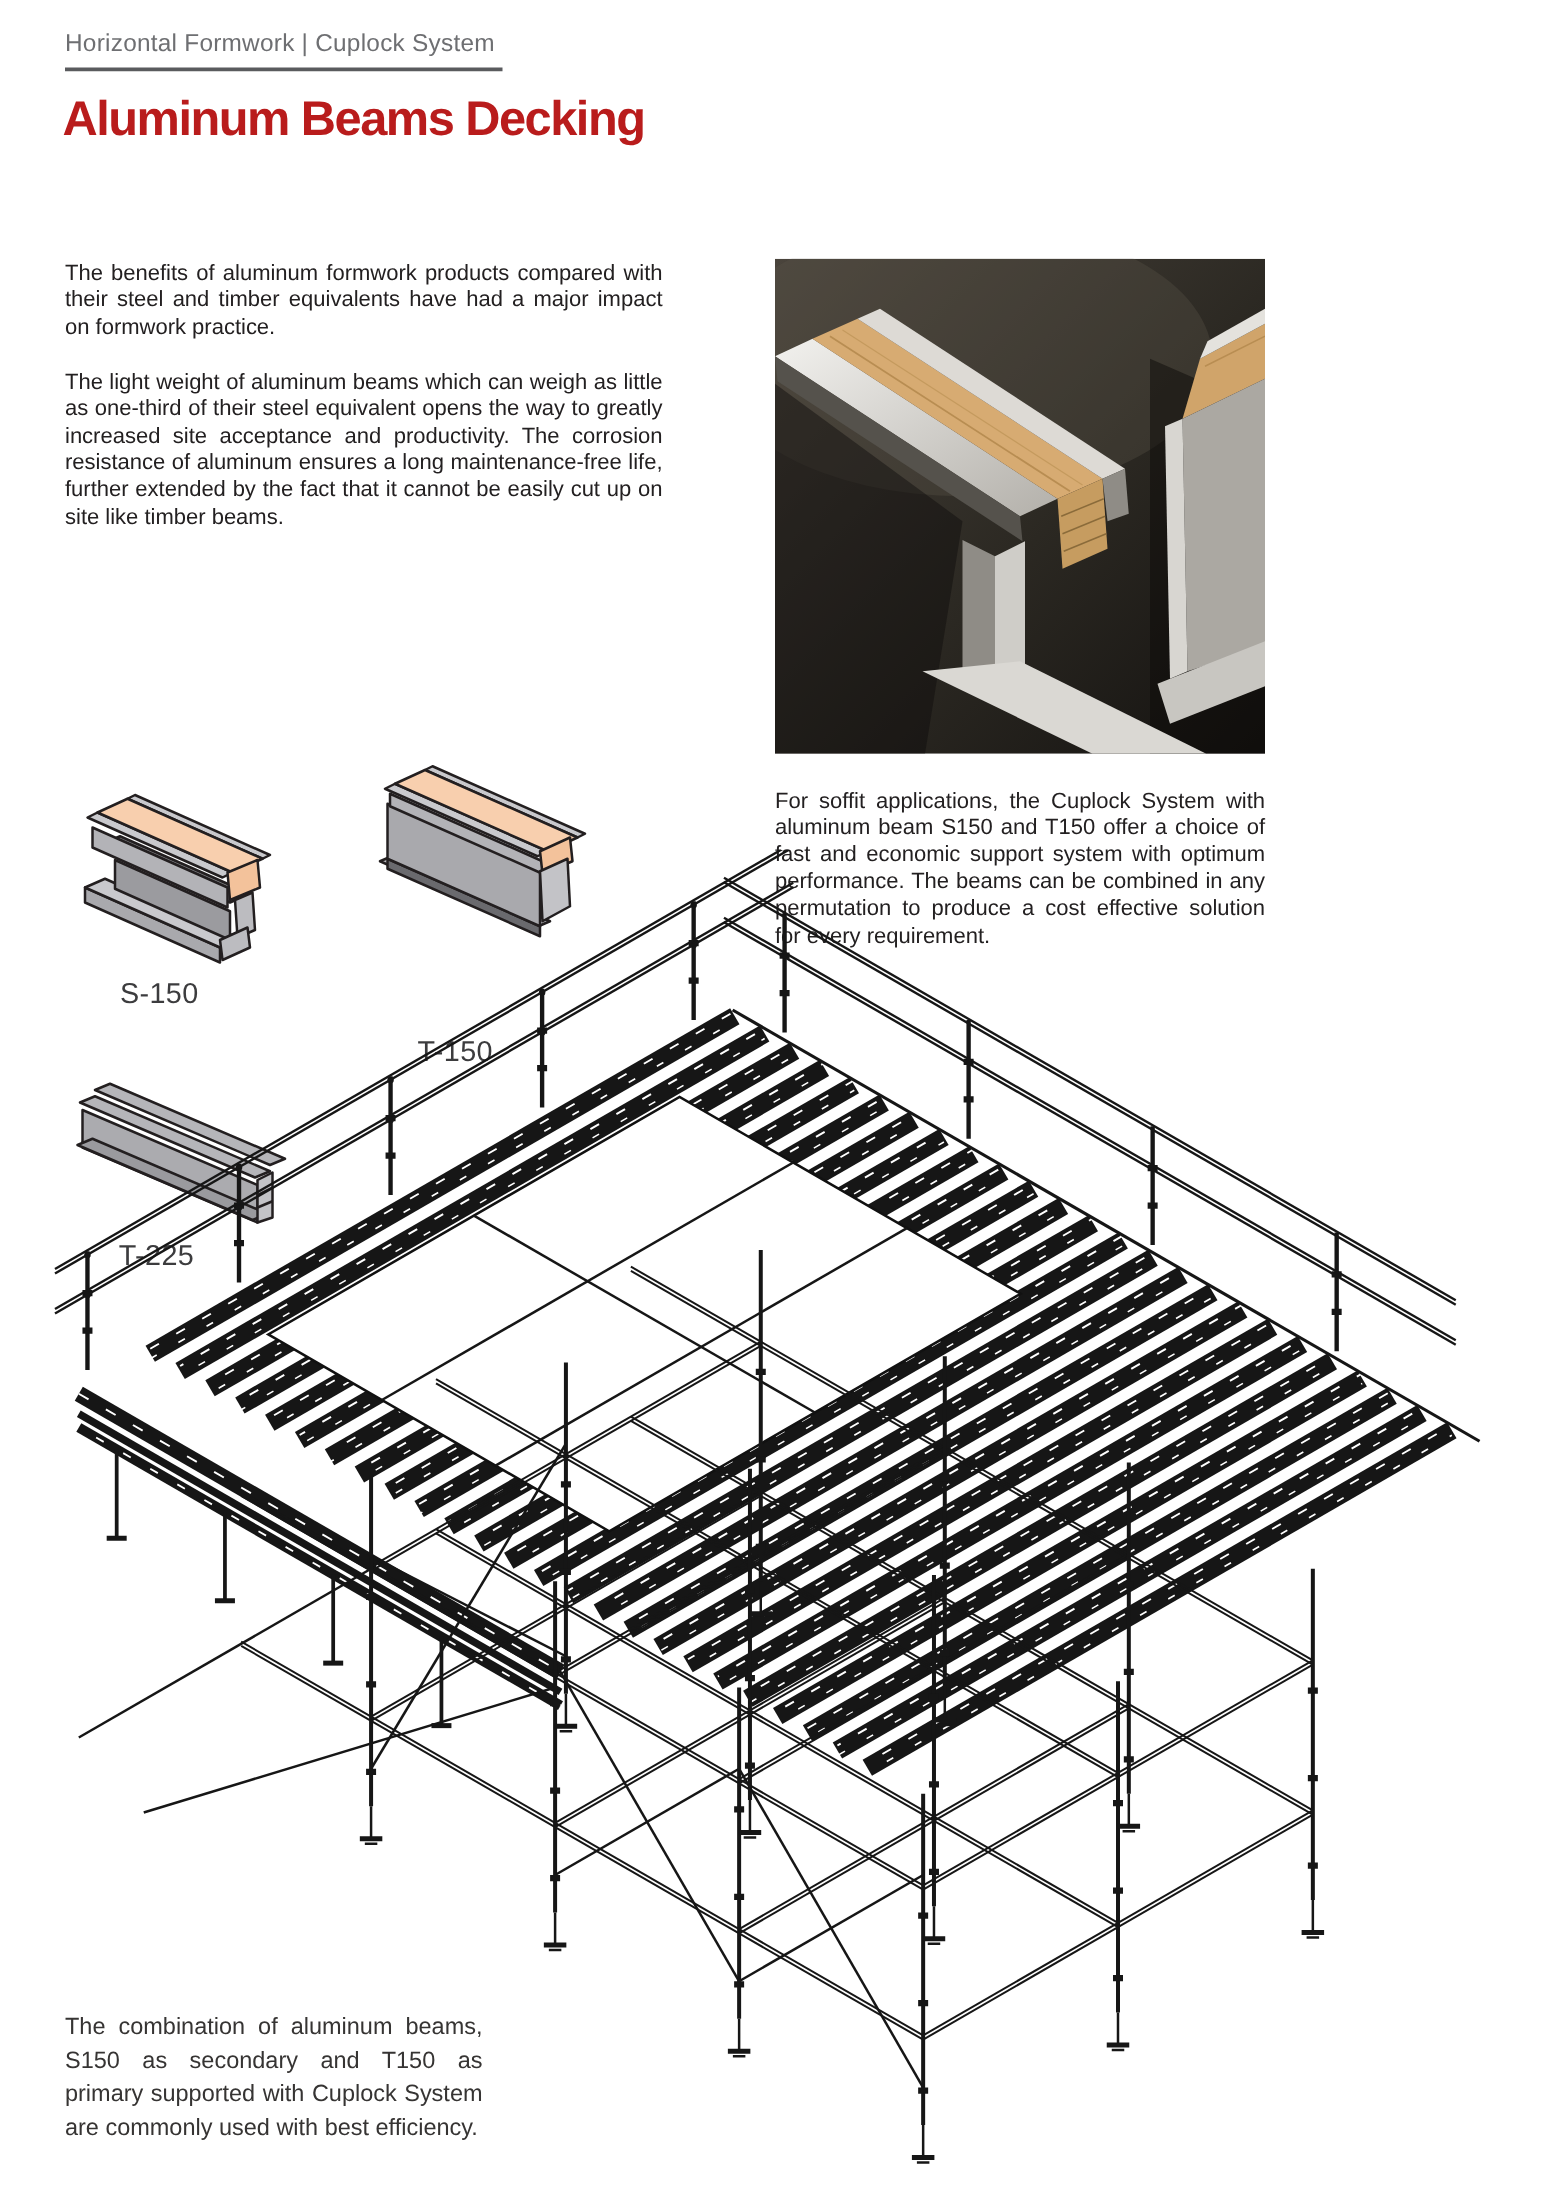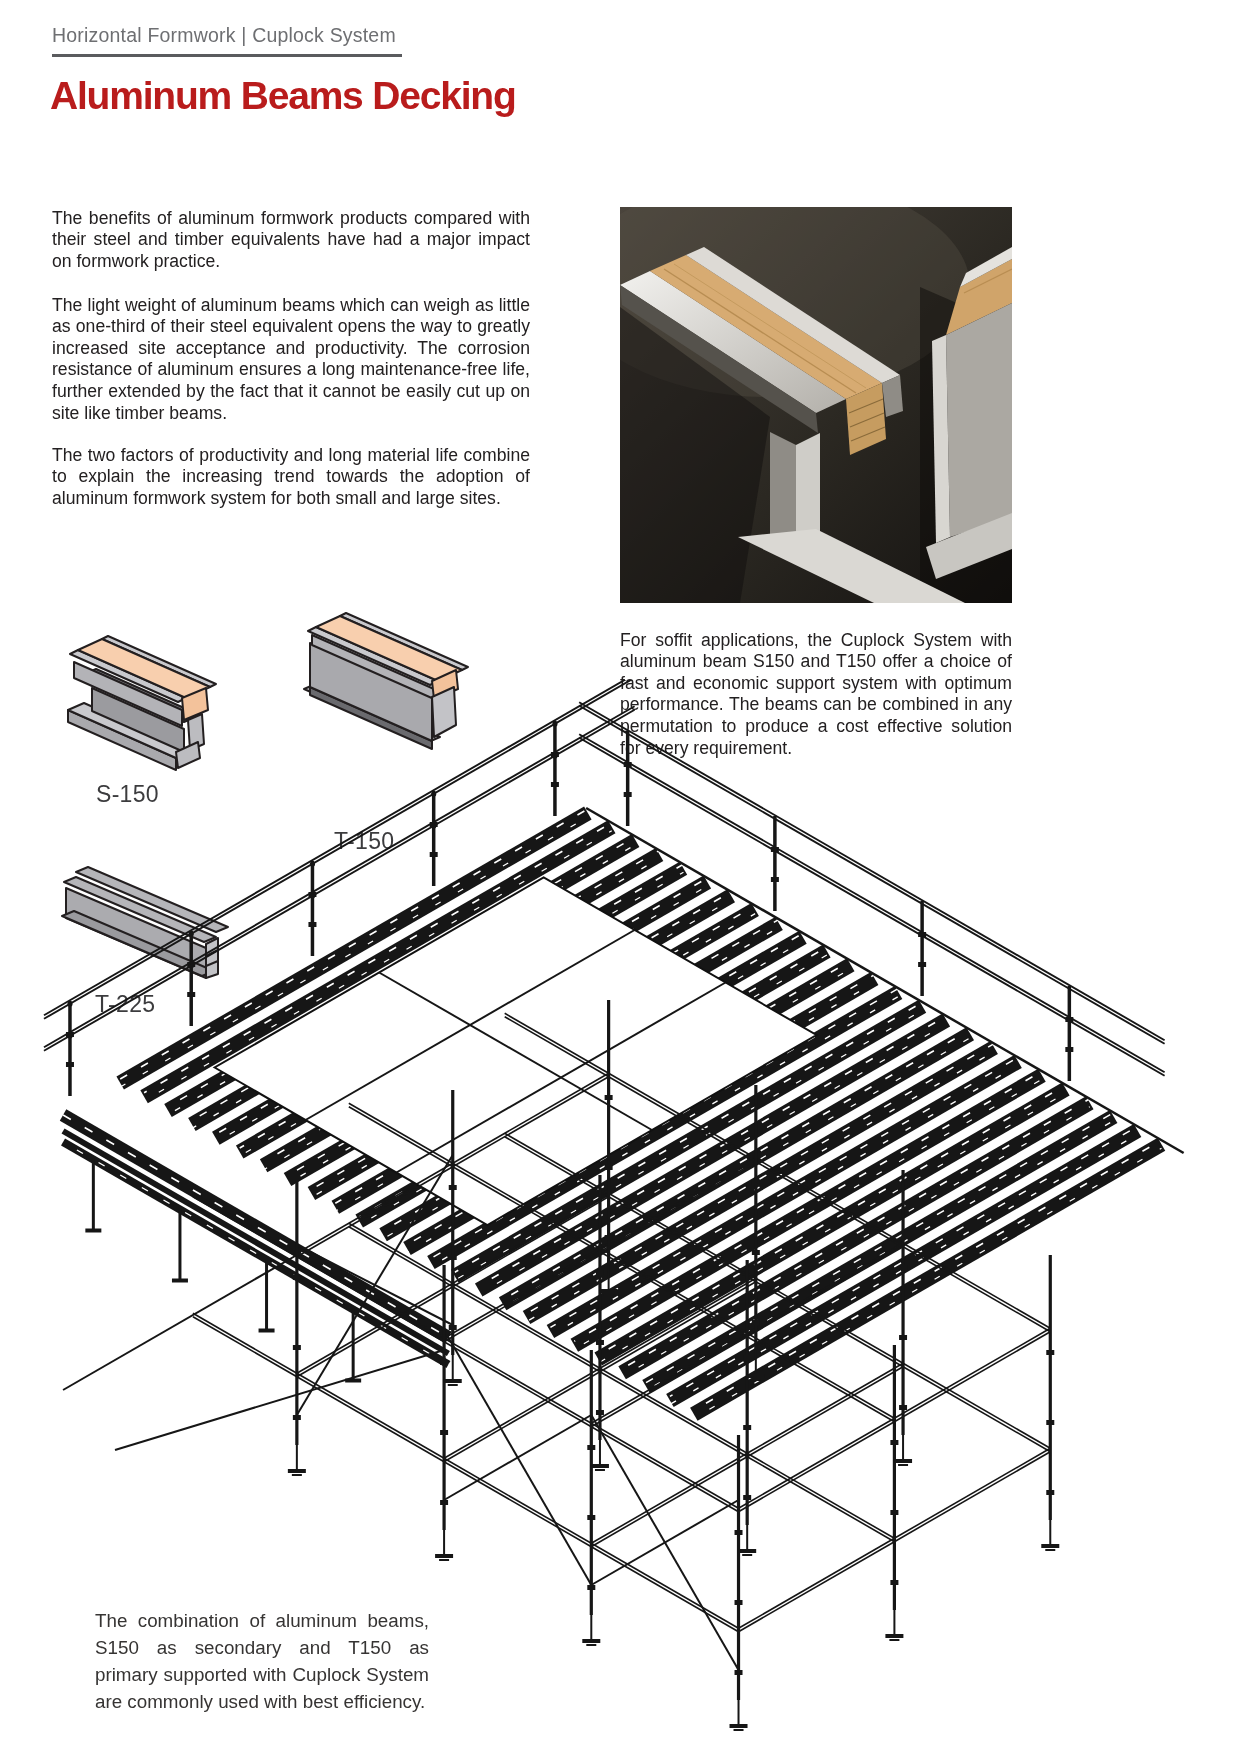--- a/index.html
+++ b/index.html
@@ -10,35 +10,34 @@
   .rule{left:52px;top:54px;width:350px;height:3px;background:#5a5b5e;}
   .title{left:50px;top:74px;font-size:39px;font-weight:bold;color:#b91c1c;letter-spacing:-1.2px;}
   .body-par{width:478px;left:52px;font-size:17.6px;line-height:21.6px;text-align:justify;color:#232021;}
   .p1{top:190px;} .p2{top:277px;} .p3{top:427px;}
   .photo{left:620px;top:207px;width:392px;height:396px;}
   .soffit{left:620px;top:612px;width:392px;font-size:17.6px;line-height:21.6px;text-align:justify;color:#232021;}
   .fig-label{font-size:23px;color:#3c3c3e;letter-spacing:.3px;}
   .lab-s150{left:96px;top:781px;} .lab-t150{left:334px;top:781px;margin-top:47px;} .lab-t225{left:95px;top:991px;}
   .fig-s150{left:58px;top:592px;} .fig-t150{left:296px;top:577px;} .fig-t225{left:56px;top:856px;}
   .iso-wrap{left:30px;top:680px;width:1180px;height:1074px;}
-  .caption{left:52px;top:1588px;width:334px;font-size:18.8px;line-height:27px;text-align:justify;color:#363433;margin-left:43px;}
+  .caption{left:52px;top:1588px;width:334px;font-size:18.8px;line-height:27px;text-align:justify;color:#363433;}
   svg{display:block;}
 </style>
 </head>
 <body>
 
 <div class="page">
 
   <div class="abs kicker">Horizontal Formwork | Cuplock System</div>
   <div class="abs rule"></div>
   <div class="abs title">Aluminum Beams Decking</div>
 
   <p class="abs body-par p2">The light weight of aluminum beams which can weigh as little as one-third of their steel equivalent opens the way to greatly increased site acceptance and productivity. The corrosion resistance of aluminum ensures a long maintenance-free life, further extended by the fact that it cannot be easily cut up on site like timber beams.</p>
   <p class="abs body-par p1">The benefits of aluminum formwork products compared with their steel and timber equivalents have had a major impact on formwork practice.</p>
-  <p class="abs body-par p3">The two factors of productivity and long material life combine to explain the increasing trend towards the adoption of aluminum formwork system for both small and large sites.</p>
 
   <div class="abs photo">
     <svg width="392" height="396" viewBox="0 0 392 396">
       <defs>
         <linearGradient id="bgG" x1="0" y1="0" x2="1" y2="1">
           <stop offset="0" stop-color="#4a443c"></stop>
             <stop offset="0.55" stop-color="#2b2822"></stop>
             <stop offset="1" stop-color="#141210"></stop>
         </linearGradient>
         <linearGradient id="aluG" x1="0" y1="0" x2="1" y2="1">

